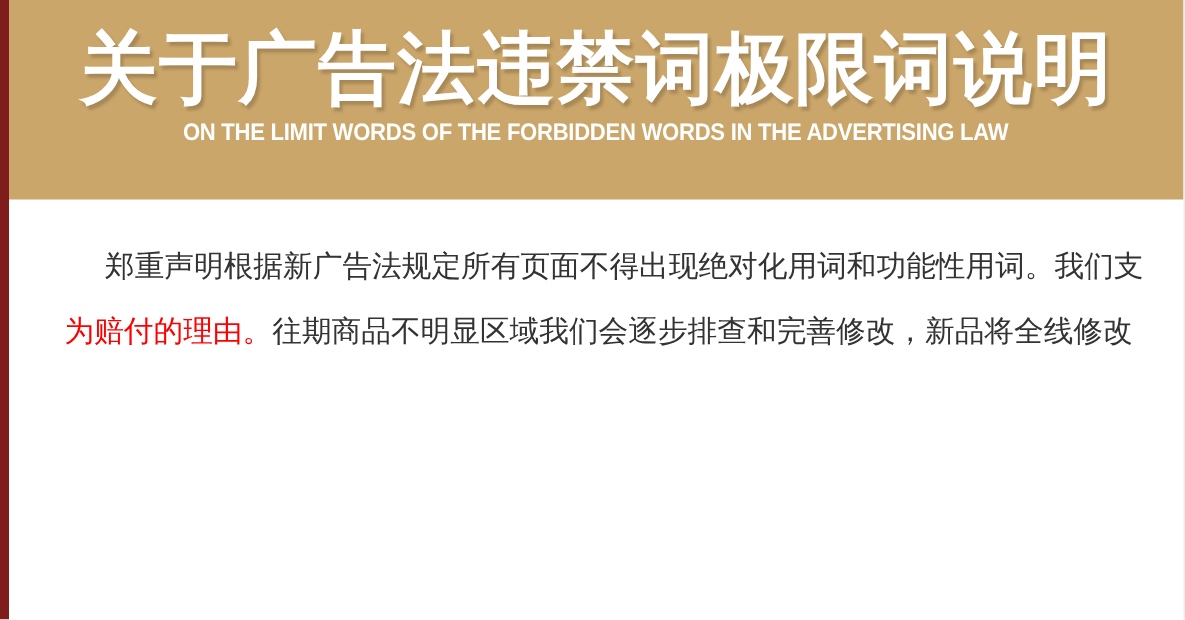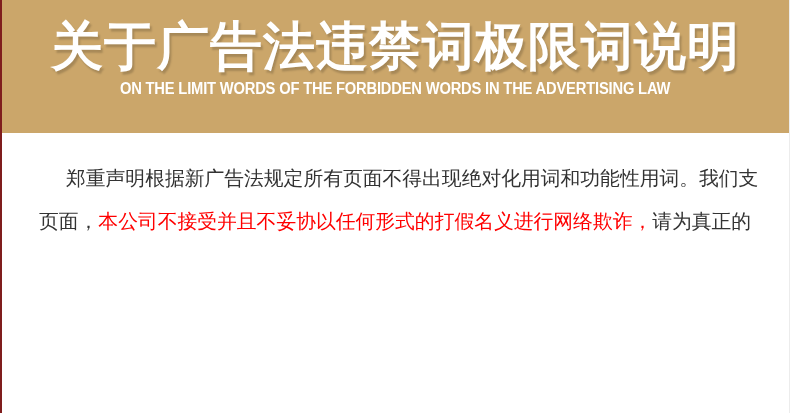--- a/index.html
+++ b/index.html
@@ -12,21 +12,21 @@
   html,body{width:790px;}
   body{
     width:790px;height:413px;
     background:var(--c-bg);
     font-family:"Liberation Sans","DejaVu Sans",sans-serif;
     overflow:hidden;
   }
   .page{
     width:790px;height:413px;
     background:var(--c-bg);
-    border-left:2px solid #7f1d1d;
+    border-left:6px solid #7f1d1d;
     border-right:1px solid #ececec;
     overflow:hidden;
   }
   .banner{
     width:100%;height:133px;
     background:var(--c-banner);
     display:flex;flex-direction:column;
     align-items:center;justify-content:flex-start;
     padding-top:16px;
   }
@@ -74,20 +74,20 @@
   </div>
 
   <div class="notice">
 
     <div class="notice-line indent">
       <span class="seg">郑重声明根据新广告法规定所有页面不得出现绝对化用词和功能性用词。我们支</span>
     </div>
 
 
 
+    <div class="notice-line">
+      <span class="seg red">为赔付的理由。</span><span class="seg">往期商品不明显区域我们会逐步排查和完善修改，新品将全线修改</span>
+    </div>
 
-    <div class="notice-line">
-      <span class="seg">页面，</span><span class="seg red">本公司不接受并且不妥协以任何形式的打假名义进行网络欺诈，</span><span class="seg">请为真正的</span>
-    </div>
 
 
   </div>
 </div>
 
 </body></html>

